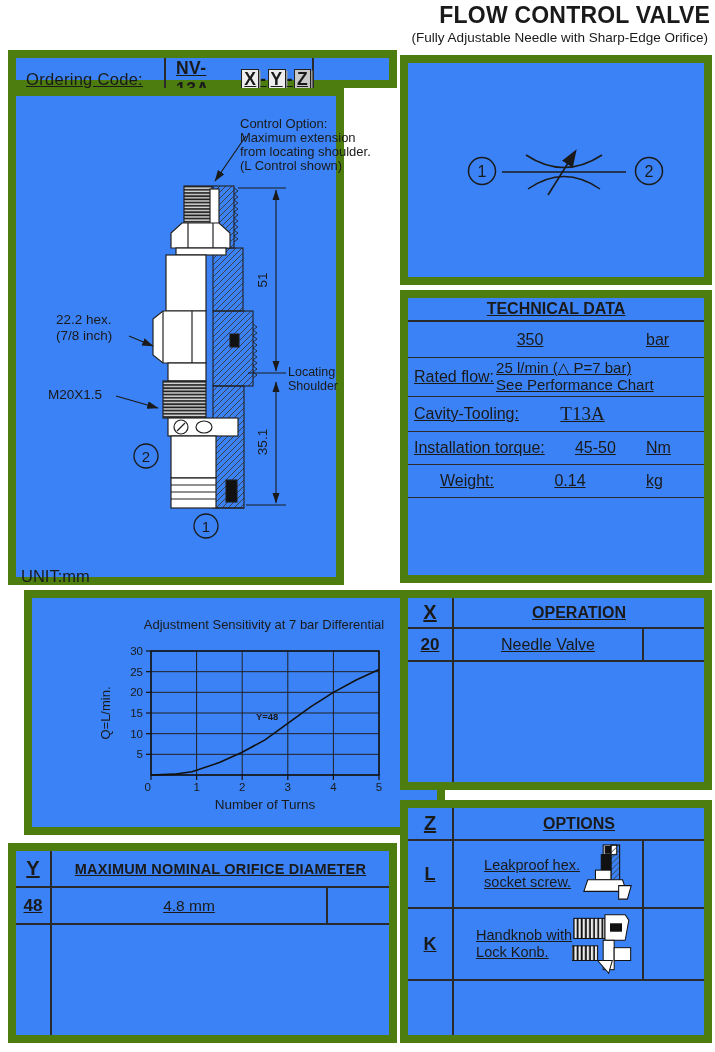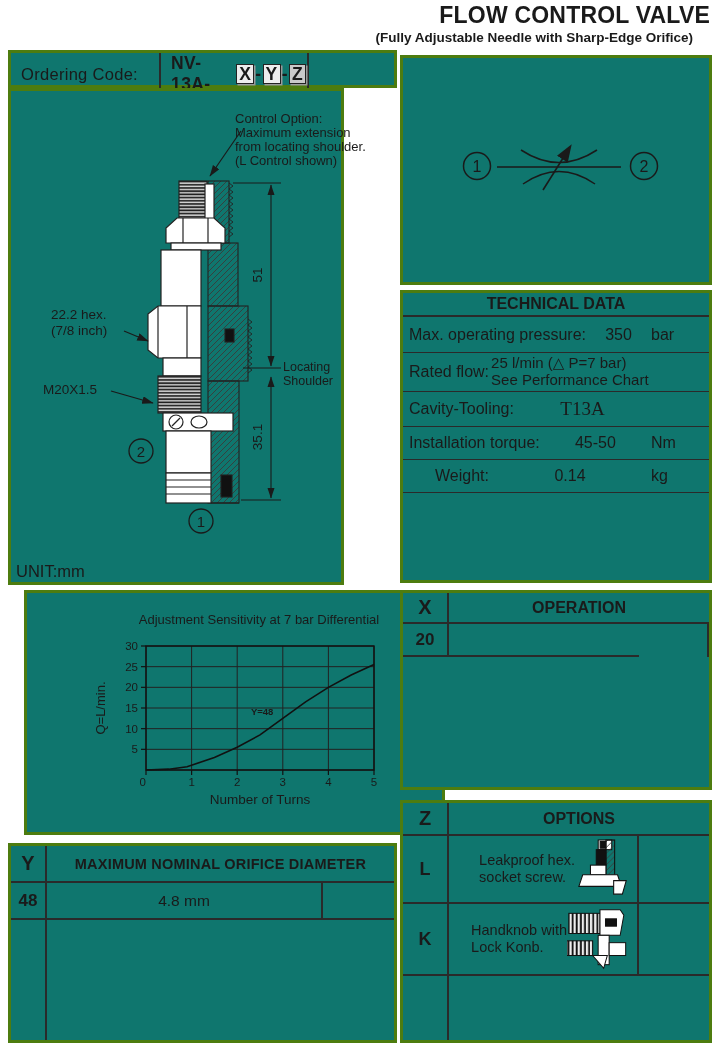--- a/index.html
+++ b/index.html
@@ -2,25 +2,25 @@
 <html><head>
 <meta charset="utf-8">
 <style>
   * { margin:0; padding:0; box-sizing:border-box; }
   html,body { background:#fff; }
   body {
     width:715px; height:1052px; position:relative;
     font-family:"Liberation Sans", sans-serif; color:#1a1a1a;
     overflow:hidden;
   }
-  .box { position:absolute; border:3px solid #4d7c0f; background:#0f766e; }
+  .box { position:absolute; border:8px solid #4d7c0f; background:#3b82f6;text-decoration:underline; }
 
   
   #page-title { position:absolute; top:2px; right:5px; font-size:23px; font-weight:800; letter-spacing:.2px; }
-  #page-subtitle { position:absolute; top:30px; right:22px; font-size:13.5px; font-weight:bold;text-align:center; }
+  #page-subtitle { position:absolute; top:30px; right:7px; font-size:13.5px; font-weight:normal;text-align:center; }
 
   
   #ordering { left:8px; top:50px; width:389px; height:38px; display:grid; grid-template-columns:150px 148px 1fr; }
   #ordering .cell { display:flex; align-items:center; padding-left:10px; }
   #ordering .c1 { border-right:2px solid #2a2a2a; font-size:16.5px; letter-spacing:.3px; }
   #ordering .c2 { border-right:2px solid #2a2a2a; font-weight:bold; font-size:17.5px; letter-spacing:.4px; }
   .code-letter { display:inline-block; border:1.5px solid #222; background:#ededed; padding:0 2px; margin:0 1px; line-height:1.05; box-shadow:1.5px 1.5px 0 #9a9a9a; }
   .code-letter.z { background:#c9c9c9; }
 
   
@@ -195,21 +195,20 @@
       <line x1="140" y1="132" x2="167" y2="89" stroke-width="1.6" marker-end="url(#mb)"></line>
     </g>
     <text x="74" y="113.5" font-size="16" text-anchor="middle">1</text>
     <text x="241" y="113.5" font-size="16" text-anchor="middle">2</text>
   </svg>
 </div>
 
 <div id="tech-box" class="box">
   <div class="thead">TECHNICAL DATA</div>
   <div class="trow r1">
-    <span class="lab">Max. operating pressure:</span>
     <span class="val">350</span>
     <span class="unit">bar</span>
   </div>
   <div class="trow r2">
     <span class="lab">Rated flow:</span>
     <span class="flow2">
       <span>25 l/min (△ P=7 bar)</span><br>
       <span>See Performance Chart</span>
     </span>
   </div>
@@ -275,20 +274,21 @@
       <text x="181.88" y="121.61333333333334" font-size="9.5" font-weight="bold">Y=48</text>
       <text x="191" y="211" font-size="13.5" text-anchor="middle">Number of Turns</text>
       <text x="36" y="115" font-size="13" text-anchor="middle" transform="rotate(-90,36,115)">Q=L/min.</text>
     </svg>
 </div>
 
 <div id="operation" class="box codetable">
   <div class="hc xl brd-r brd-b">X</div>
   <div class="hc hdr brd-b" style="grid-column:2/4">OPERATION</div>
   <div class="hc code brd-r brd-b">20</div>
+  <div class="hc desc brd-r brd-b">Needle Valve</div>
   <div class="brd-b"></div>
   <div class="brd-r"></div>
   <div style="grid-column:2/4"></div>
 </div>
 
 <div id="orifice" class="box codetable">
   <div class="hc xl brd-r brd-b">Y</div>
   <div class="hc hdr brd-b" style="grid-column:2/4">MAXIMUM NOMINAL ORIFICE DIAMETER</div>
   <div class="hc code brd-r brd-b">48</div>
   <div class="hc desc brd-r brd-b">4.8 mm</div>

